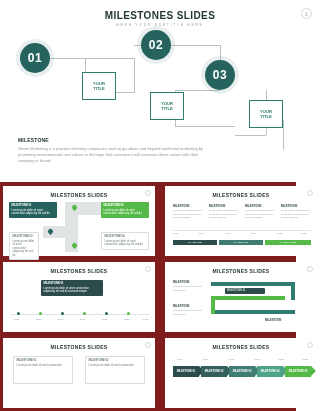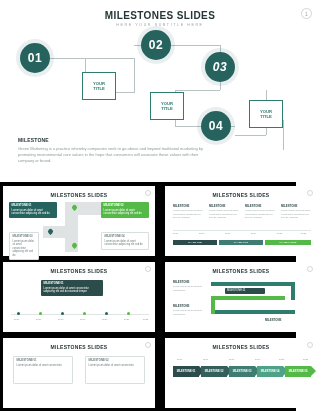--- a/index.html
+++ b/index.html
@@ -1,19 +1,19 @@
 <!DOCTYPE html>
 <html><head>
 <meta charset="utf-8">
 <style>
   * { box-sizing: border-box; margin:0; padding:0; }
   html,body { width:320px; height:411px; background:#ffffff; }
   body { font-family:"Liberation Sans", sans-serif; color:#2b3a3a; overflow:hidden; }
 
-  .page { position:relative; width:296px; height:411px; background:#000000;padding-left:40px; }
+  .page { position:relative; width:296px; height:411px; background:#7f1d1d;padding-left:40px; }
 
   
   .hero {
     position:absolute; left:0; top:0; width:320px; height:182px;
     background:#ffffff;
   }
   .hero-title {
     position:absolute; left:0; top:10px; width:320px; text-align:center;
     font-size:10px; font-weight:bold; letter-spacing:0.4px; color:#253536;
   }
@@ -120,22 +120,21 @@
     <div class="ln lnv" style="left:220px; top:45px; height:45px;"></div>
     <div class="ln lnh" style="left:175px; top:90px; width:45px;"></div>
     <div class="ln lnv" style="left:175px; top:90px; height:36px;"></div>
     <div class="ln lnh" style="left:175px; top:126px; width:60px;"></div>
     <div class="ln lnv" style="left:266px; top:90px; height:45px;"></div>
     <div class="ln lnh" style="left:235px; top:135px; width:31px;"></div>
     <div class="ln lnv" style="left:283px; top:120px; height:30px;"></div>
 
     <div class="circ" style="left:20px; top:43px;text-align:right;">01</div>
     <div class="circ" style="left:141px; top:30px;">02</div>
-    <div class="circ" style="left:205px; top:52px;font-style:italic;">03</div>
-    <div class="circ" style="left:201px; top:111px;">04</div>
+    <div class="circ" style="left:205px; top:60px;">03</div>
 
     <div class="tbox" style="left:82px; top:72px;">
       <span>YOUR</span>
       <span>TITLE</span>
     </div>
     <div class="tbox" style="left:150px; top:92px;">
       <span>YOUR</span>
       <span>TITLE</span>
     </div>
     <div class="tbox" style="left:249px; top:100px;">

